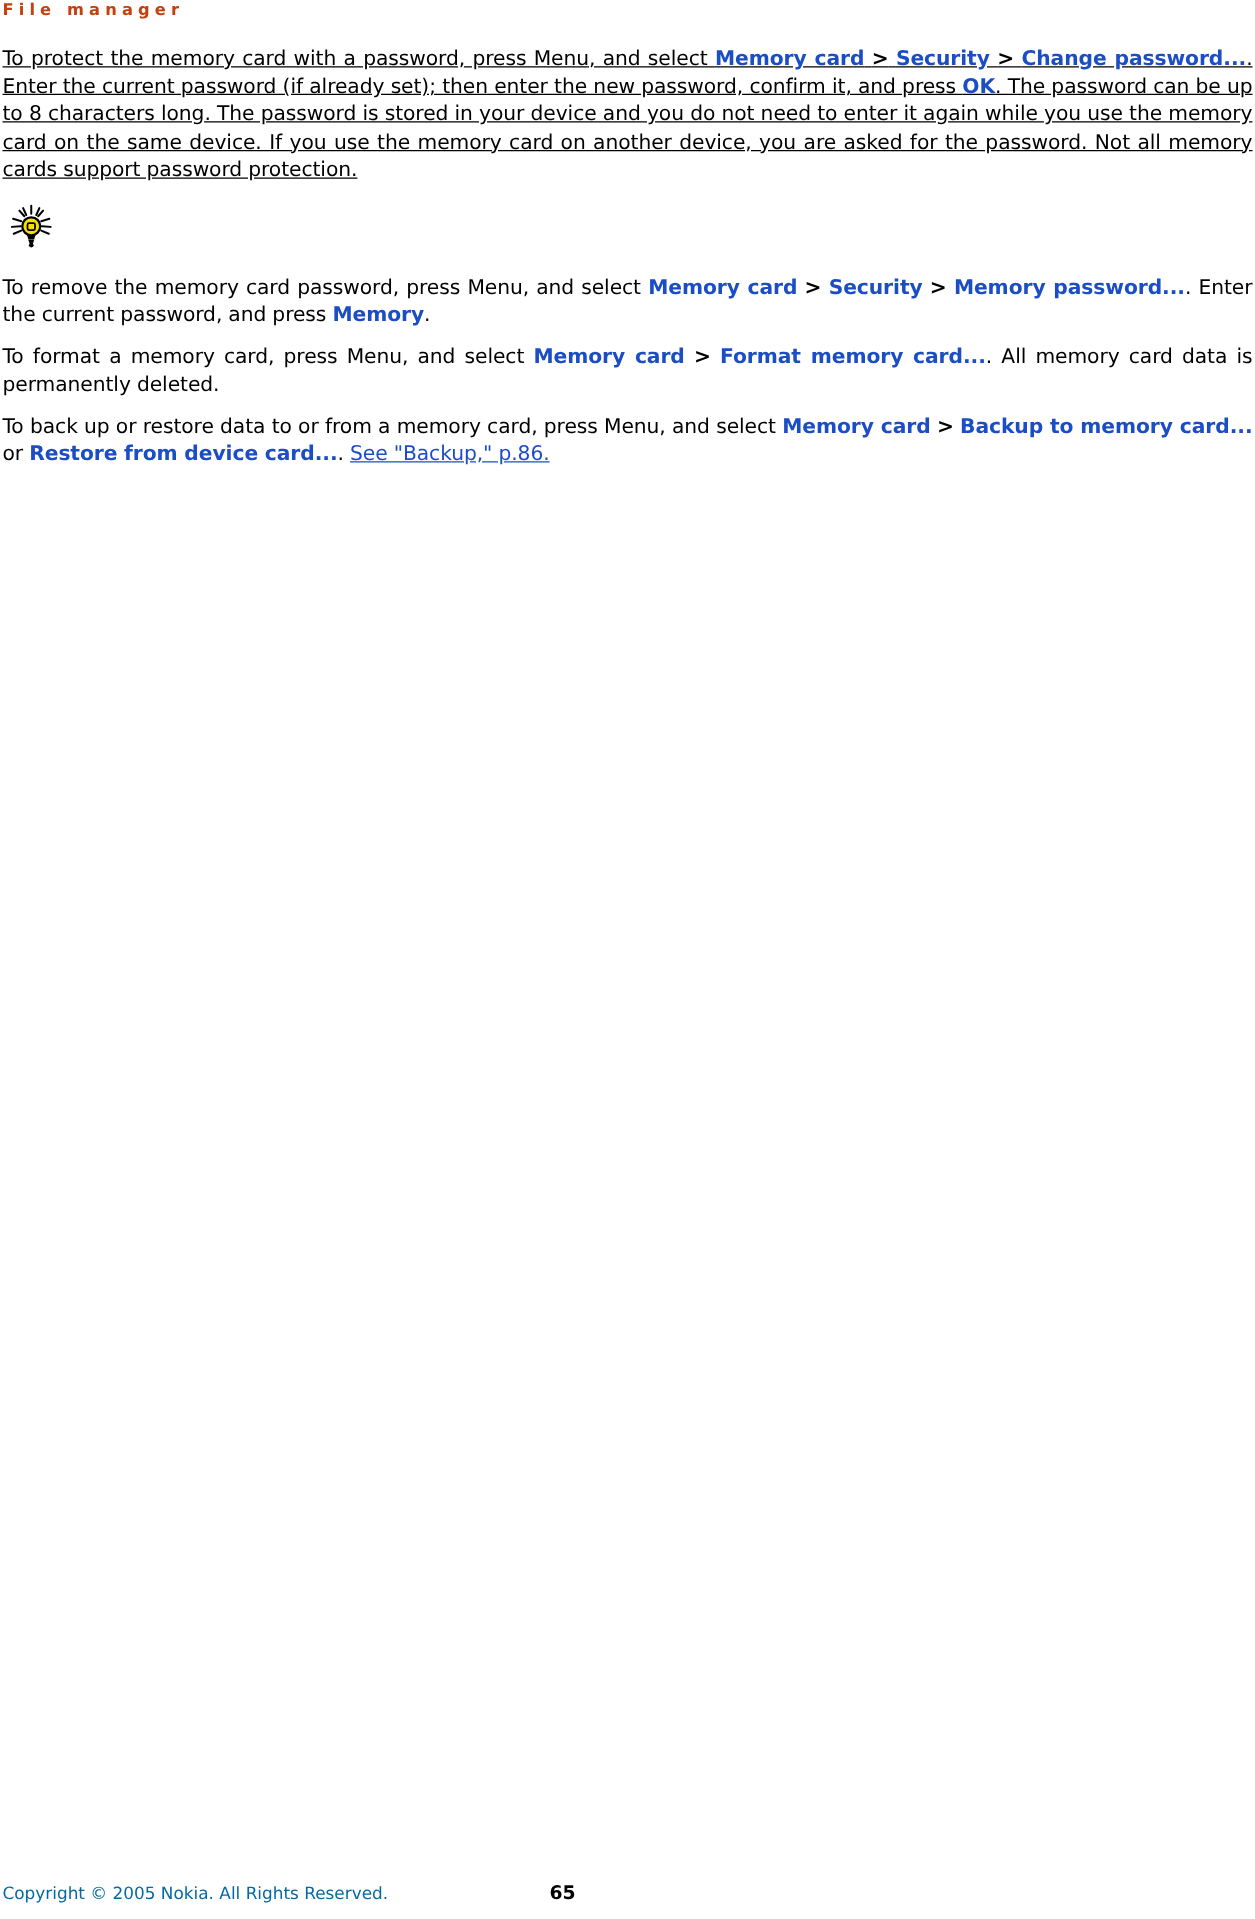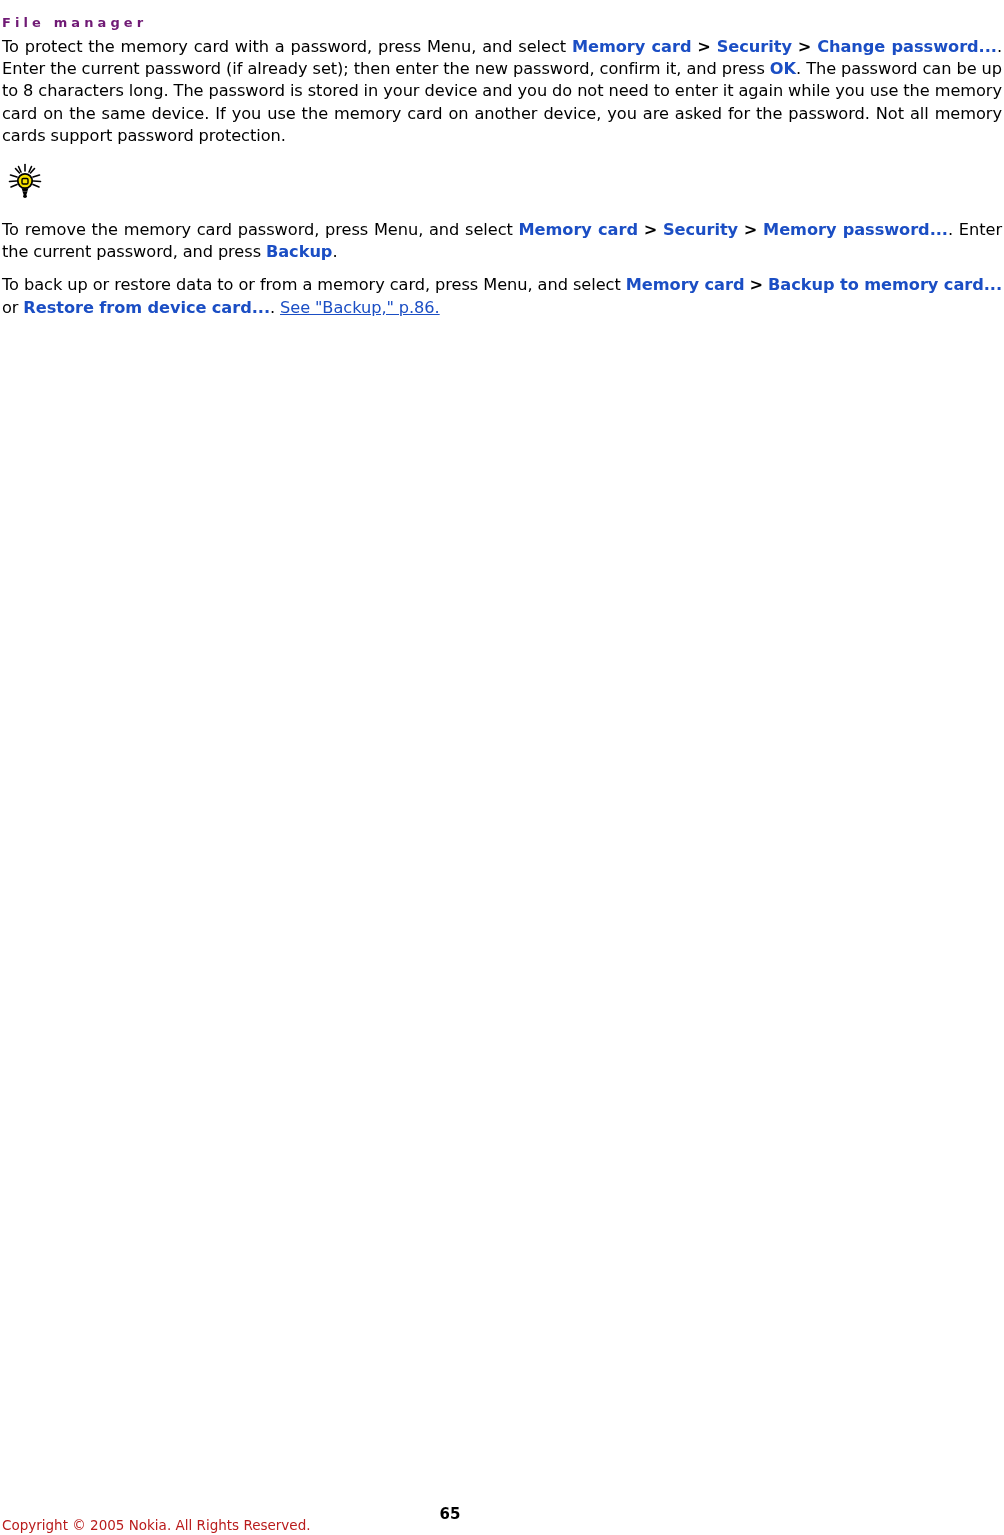--- a/index.html
+++ b/index.html
@@ -21,25 +21,25 @@
     left: 0; top: 0;
     width: 1004px;
     height: 1535px;
     overflow: hidden;
   }
 
   
   .page-header {
     position: absolute;
     left: 2px;
-    top: 15px;
+    top: 1px;
     font-size: 13px;
     font-weight: bold;
     letter-spacing: 4.1px;
-    color: #701a75;
+    color: #c2410c;
     white-space: nowrap;
   }
 
   
   .content {
     position: absolute;
     left: 2px;
     top: 36px;
     width: 1000px;
   }
@@ -50,21 +50,21 @@
     line-height: 22.2px;
     text-align: justify;
     text-justify: inter-word;
     color: #000;
     letter-spacing: -0.05px;
     word-spacing: -0.2px;
   }
   p.para.tight {
     margin-bottom: 11px;
   }
-  p.p1 { margin-bottom: 14px; }
+  p.p1 { margin-bottom: 14px; text-decoration: underline; }
 
   
   .ui {
     color: #1b4ec4;
     font-weight: bold;
     white-space: nowrap;
   }
   .sep {
     color: #000;
     font-weight: bold;
@@ -107,23 +107,23 @@
   .footer {
     position: absolute;
     left: 0;
     bottom: 0;
     width: 1004px;
     height: 34px;
   }
   .copyright {
     position: absolute;
     left: 2px;
-    top: 16px;
+    top: 6px;
     font-size: 13.5px;
-    color: #b91c1c;
+    color: #0369a1;
     white-space: nowrap;
   }
   .page-number {
     position: absolute;
     left: 0;
     top: 4px;
     width: 900px;
     text-align: center;
     font-size: 15px;
     font-weight: bold;
@@ -162,23 +162,26 @@
           <circle cx="20" cy="18" r="7.2" fill="#f5e000" stroke="#000000" stroke-width="1.8"></circle>
           <rect x="17" y="15.5" width="6" height="5.5" rx="1.2" fill="none" stroke="#000000" stroke-width="1.4"></rect>
           <path d="M16.6 25.2 h6.8 l-1.1 3.2 h-4.6 z" fill="#000000"></path>
           <path d="M17.5 28.6 h5 l-1.3 3.6 h-2.4 z" fill="#000000"></path>
           <ellipse cx="20" cy="33.2" rx="1.9" ry="1.7" fill="#000000"></ellipse>
         </svg>
       </span>
     </div>
 
     <p class="para tight">
-      <span>To remove the memory card password, press Menu, and select </span><span class="ui">Memory card</span> <span class="sep">&gt;</span> <span class="ui">Security</span> <span class="sep">&gt;</span> <span class="ui">Memory password...</span><span>. Enter the current password, and press </span><span class="ui">Backup</span><span>.</span>
+      <span>To remove the memory card password, press Menu, and select </span><span class="ui">Memory card</span> <span class="sep">&gt;</span> <span class="ui">Security</span> <span class="sep">&gt;</span> <span class="ui">Memory password...</span><span>. Enter the current password, and press </span><span class="ui">Memory</span><span>.</span>
     </p>
 
+    <p class="para tight">
+      <span>To format a memory card, press Menu, and select </span><span class="ui">Memory card</span> <span class="sep">&gt;</span> <span class="ui">Format memory card...</span><span>. All memory card data is permanently deleted.</span>
+    </p>
 
     <p class="para tight">
       <span>To back up or restore data to or from a memory card, press Menu, and select </span><span class="ui">Memory card</span> <span class="sep">&gt;</span> <span class="ui">Backup to memory card...</span><span> or </span><span class="ui">Restore from device card...</span><span>. </span><span class="xref">See "Backup," p.86.</span>
     </p>
 
   </div>
 
   <div class="footer">
     <div class="copyright">Copyright © 2005 Nokia. All Rights Reserved.</div>
     <div class="page-number">65</div>

